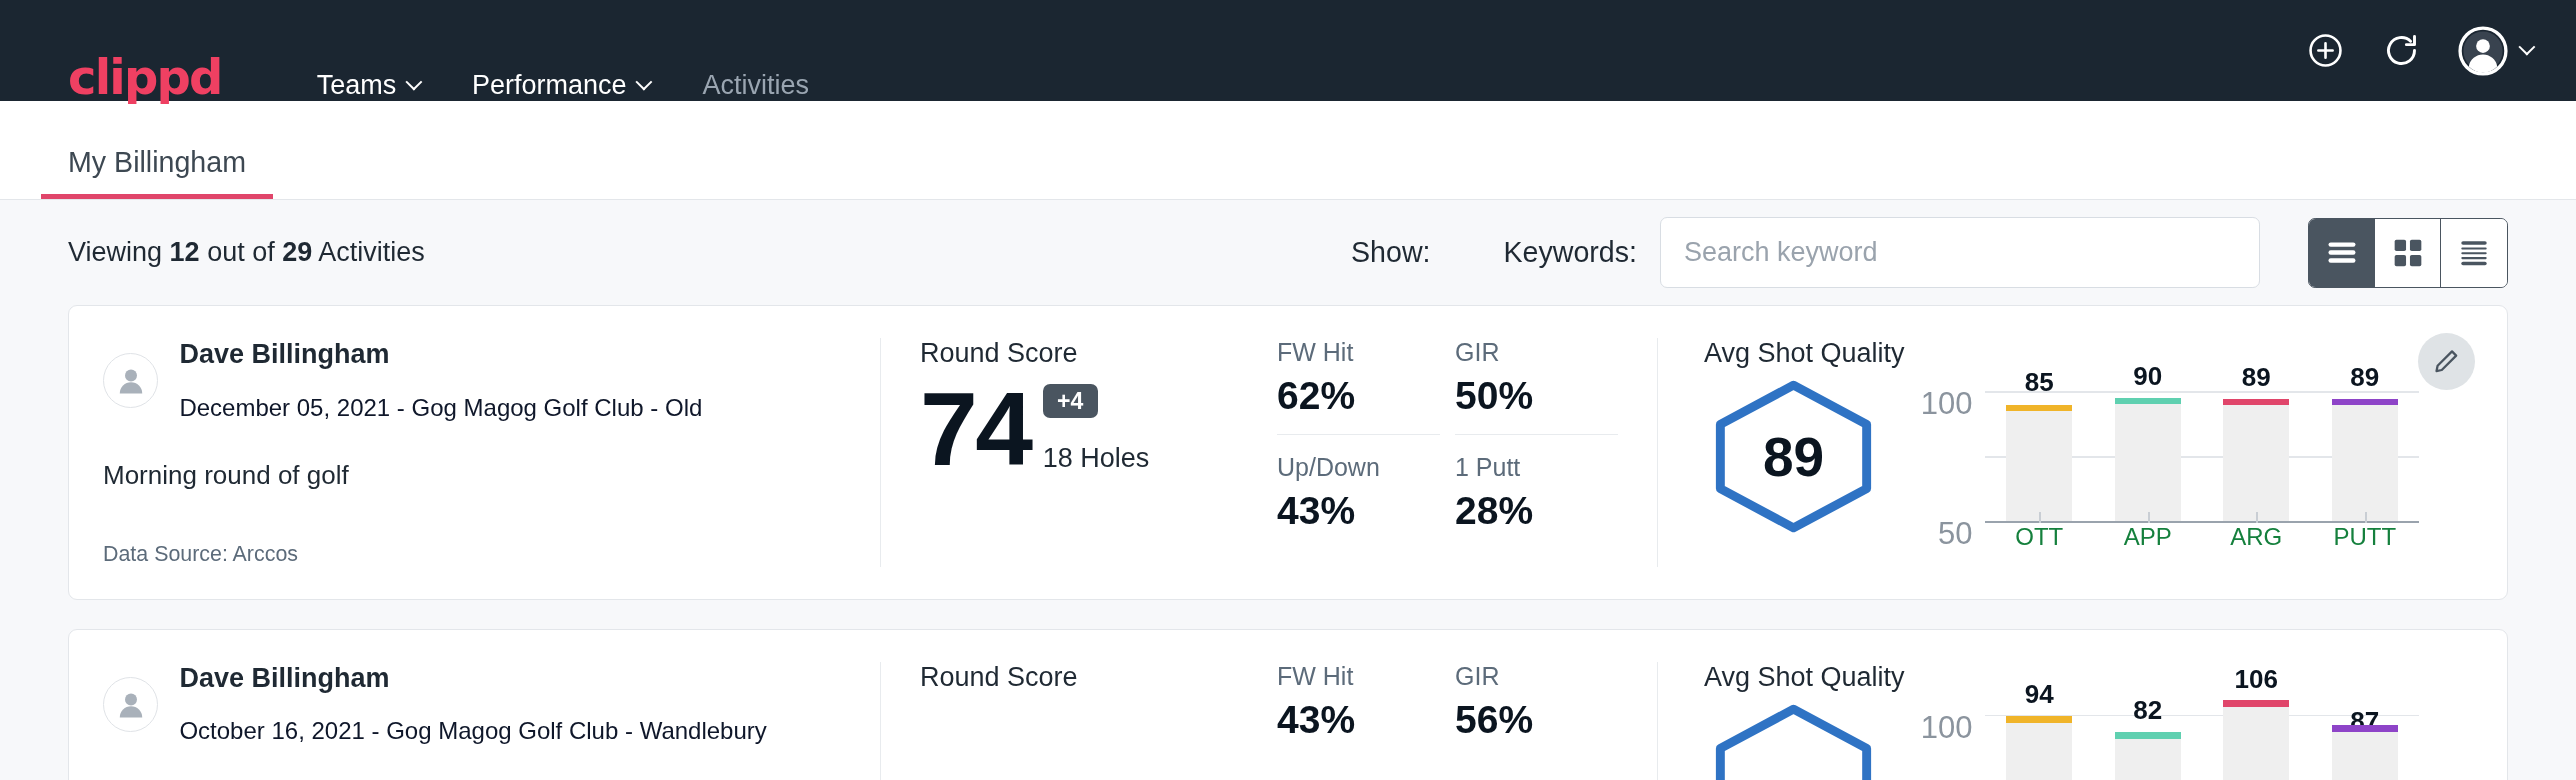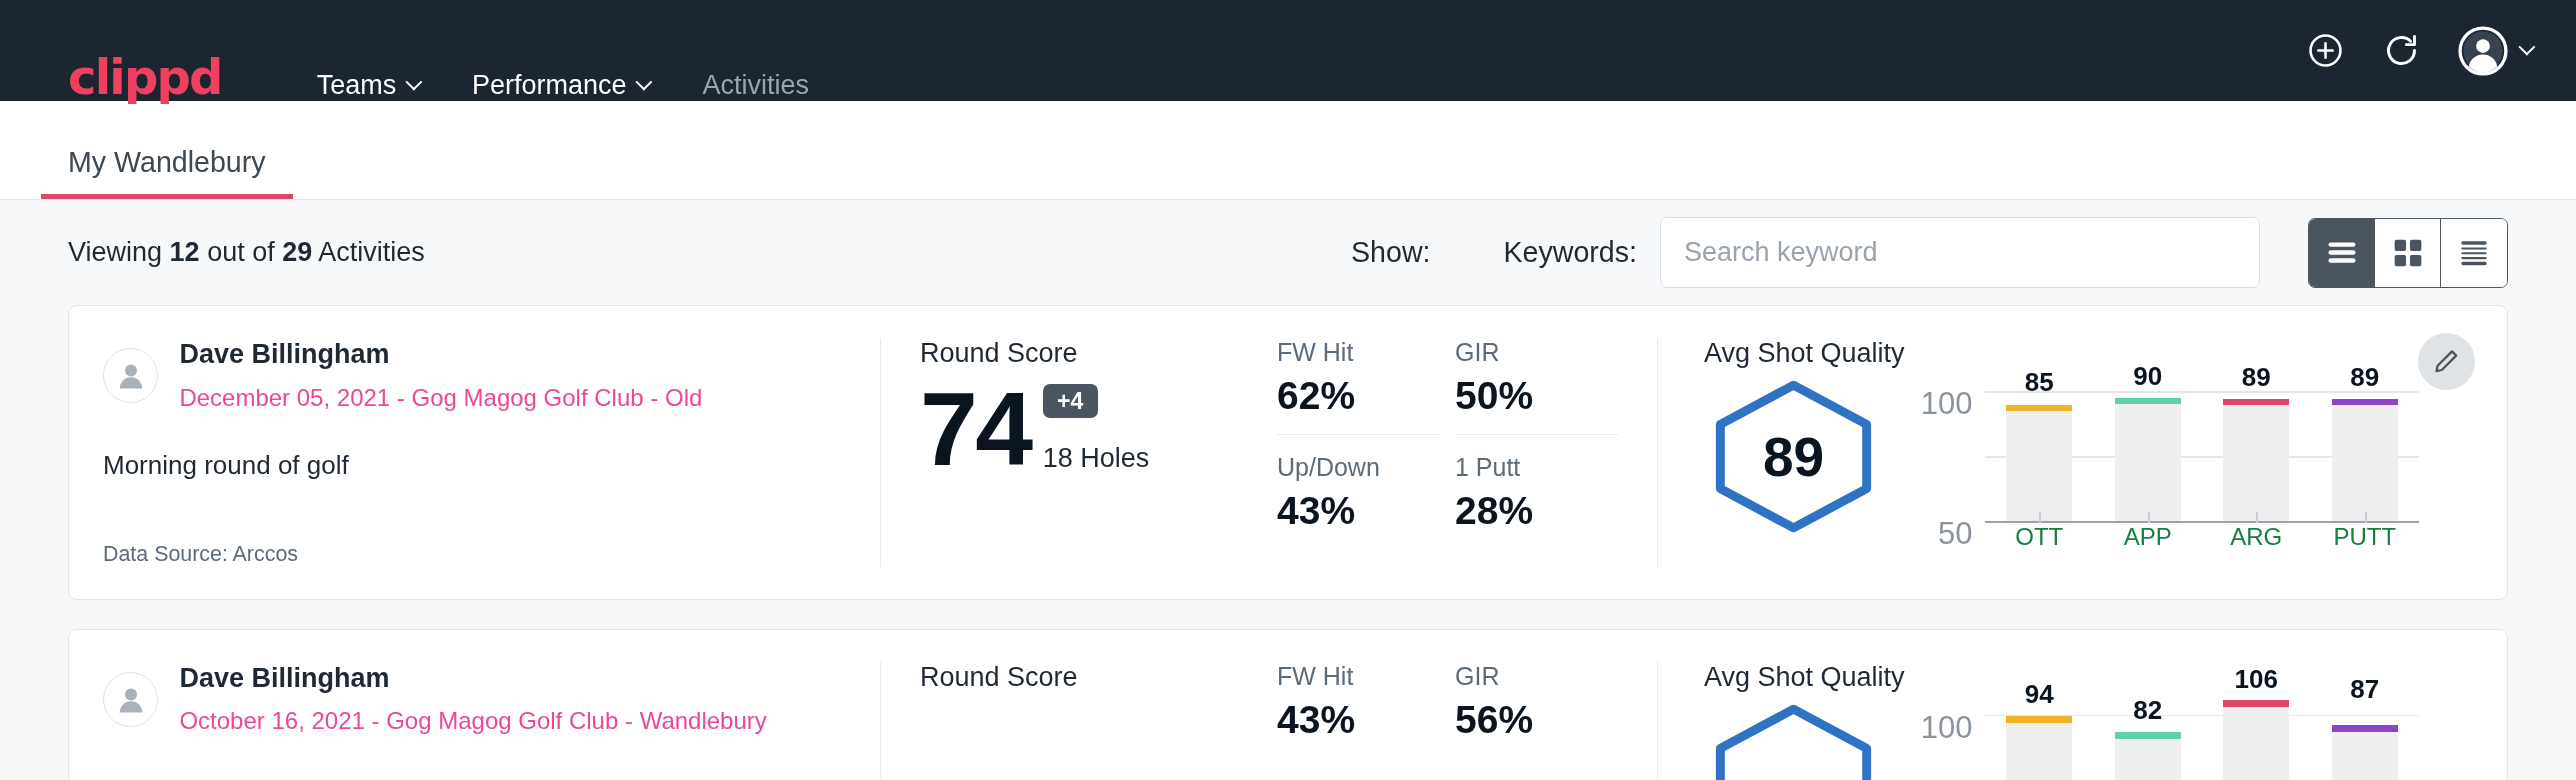--- a/index.html
+++ b/index.html
@@ -104,21 +104,21 @@
   .sec.divide{ border-right:0.9px solid #e8ebee; }
 
   .sec-person{ width:812px; padding-left:34px; }
   .person-row{ display:flex; align-items:center; gap:21.4px; }
   .pav{
     width:55px;height:55px;border-radius:50%;border:1.8px solid #e0e3e7;
     background:#fff; display:flex;align-items:center;justify-content:center;
     flex:none;
   }
   .pname{ font-size:27px; font-weight:700; color:#1f2933; line-height:1.25;}
-  .pmeta{ font-size:24px; color:#ec4899; line-height:1.3; margin-top:10px;}
+  .pmeta{ font-size:24px; color:#0f172a; line-height:1.3; margin-top:20px;}
   .ptitle{ font-size:26px; color:#1f2933; margin-top:37px; }
   .psource{ font-size:21.4px; color:#5c6b7a; margin-top:auto; }
 
   .sec-score{ width:357px; }
   .sec-label{ font-size:27px; color:#1f2933; }
   .score-row{ display:flex; align-items:flex-end; margin-top:12.5px; }
   .score-num{ font-size:104px; font-weight:700; color:#0b1520; line-height:0.92; letter-spacing:-2.7px;}
   .score-right{ display:flex; flex-direction:column; justify-content:space-between;
     height:93px; margin-left:12.5px; padding-bottom:3.6px;}
   .pill{
@@ -212,21 +212,21 @@
         <circle cx="12" cy="9.6" r="3.3" fill="#ffffff"></circle>
         <path d="M5.2 19.4a6.9 6.9 0 0 1 13.6 0 9.4 9.4 0 0 1-13.6 0z" fill="#ffffff"></path>
       </svg>
       <span class="chev" style="color:#ffffff"></span>
     </div>
   </div>
 </div>
 
 <div class="tabbar">
   <div class="tab active">
-    <span>My Wandlebury</span>
+    <span>My Billingham</span>
   </div>
 </div>
 
 <div class="page">
 
   <div class="toolbar">
     <div class="viewing">
       <span>Viewing </span><b>12</b><span> out of </span><b>29</b><span> Activities</span>
     </div>
 
@@ -438,21 +438,21 @@
               </div>
               <div class="barcol">
                 <div class="barval" style="bottom: 119px;">82</div>
                 <div class="bar" style="height: 106px; --c: #5fd0b0;"></div>
               </div>
               <div class="barcol">
                 <div class="barval" style="bottom: 150px;">106</div>
                 <div class="bar" style="height: 138px; --c: #e0456a;"></div>
               </div>
               <div class="barcol">
-                <div class="barval" style="bottom: 140px;">87</div>
+                <div class="barval" style="bottom: 108px;">87</div>
                 <div class="bar" style="height: 113px; --c: #8e44c8;"></div>
               </div>
             </div>
           </div>
       </div>
     </div>
   </div>
 
 </div>
 

